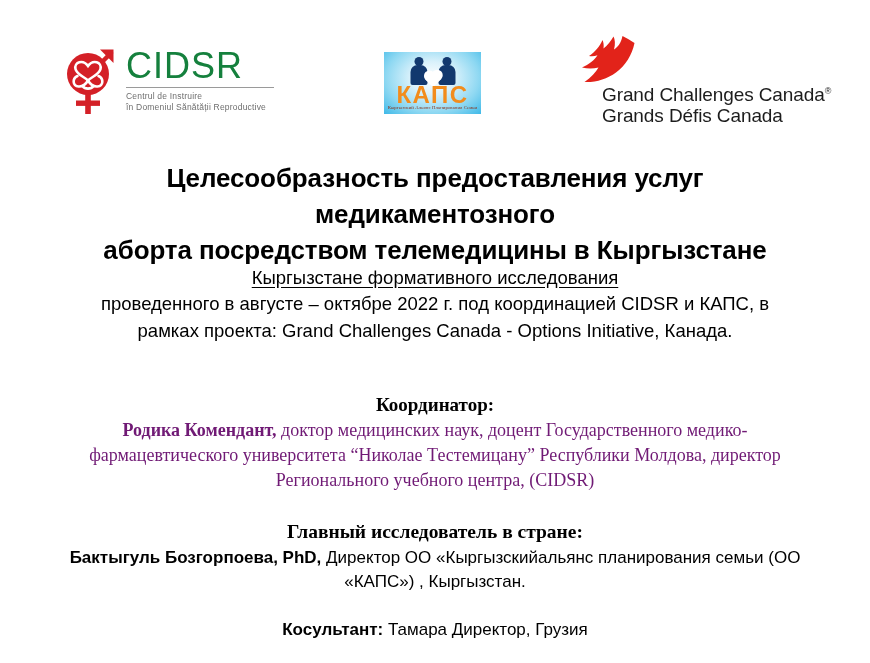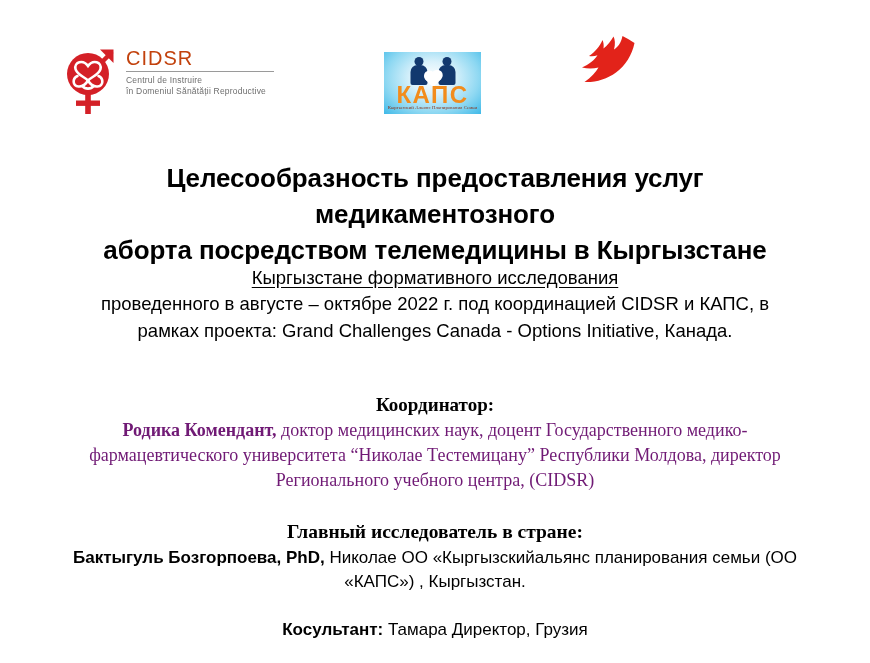--- a/index.html
+++ b/index.html
@@ -47,23 +47,23 @@
     height: 76px;
     position: relative;
     flex: 0 0 auto;
   }
   .cidsr-wordmark {
     margin-left: 8px;
     padding-top: 6px;
   }
   .cidsr-name {
     font-family: "Liberation Sans", sans-serif;
-    font-size: 20px;
+    font-size: 36px;
     letter-spacing: 1px;
-    color: #c2410c;
+    color: #15803d;
     line-height: 1;
     font-weight: 400;
   }
   .cidsr-rule {
     margin-top: 3px;
     width: 148px;
     height: 1px;
     background: #9a9a9a;
   }
   .cidsr-sub {
@@ -351,37 +351,41 @@
       <div class="gcc-leaf">
         <svg width="72" height="52" viewBox="0 0 72 52" xmlns="http://www.w3.org/2000/svg">
           <path d="M44.5 2 C43 9, 40 13, 36 15.5 C37.5 10, 37 5.5, 35.5 2.5
                    C33 7, 29.5 11.5, 25.5 14.5 C26 11, 25.5 8, 24.5 6
                    C22 12, 17 18, 11 22 C14 22.5, 17 22.2, 19.5 21.2
                    C16.5 26, 11 30.5, 4 33.5 C10 35, 15.5 34.8, 20.5 33.5
                    C18 38, 13 43.5, 6.5 48 C18 48.5, 29 45, 38 38.5
                    C47.5 31.5, 54 21, 56.5 9 C52.5 6.5, 48.5 4, 44.5 2 Z" fill="#e2231a"></path>
         </svg>
       </div>
+      <div class="gcc-text">
+        <div class="gcc-line1"><span>Grand Challenges Canada</span><span class="gcc-reg">®</span></div>
+        <div class="gcc-line2">Grands Défis Canada</div>
+      </div>
     </div>
   </div>
 
   <div class="main-title">
     <div>Целесообразность предоставления услуг медикаментозного</div>
     <div>аборта посредством телемедицины в Кыргызстане</div>
   </div>
 
   <div class="subtitle-block">
     <span class="subtitle-heading">Кыргызстане формативного исследования</span>
     <span class="subtitle-body">проведенного в августе – октябре 2022 г. под координацией CIDSR и КАПС, в рамках проекта: Grand Challenges Canada - Options Initiative, Канада.</span>
   </div>
 
   <div class="credits">
 
     <div class="serif-head">Координатор:</div>
     <div class="serif-body"><b>Родика Комендант,</b><span> доктор медицинских наук, доцент Государственного медико-фармацевтического университета “Николае Тестемицану” Республики Молдова, директор Регионального учебного центра, (CIDSR)</span></div>
 
     <div class="serif-head pi-head">Главный исследователь в стране:</div>
-    <div class="sans-body"><b>Бактыгуль Бозгорпоева, PhD,</b><span> Николае ОО «Кыргызскийальянс  планирования семьи (ОО «КАПС») , Кыргызстан.</span></div>
+    <div class="sans-body"><b>Бактыгуль Бозгорпоева, PhD,</b><span> Директор ОО «Кыргызскийальянс  планирования семьи (ОО «КАПС») , Кыргызстан.</span></div>
 
     <div class="consultant"><b>Косультант:</b><span> Тамара Директор, Грузия</span></div>
   </div>
 
 </div>
 
 </body></html>

